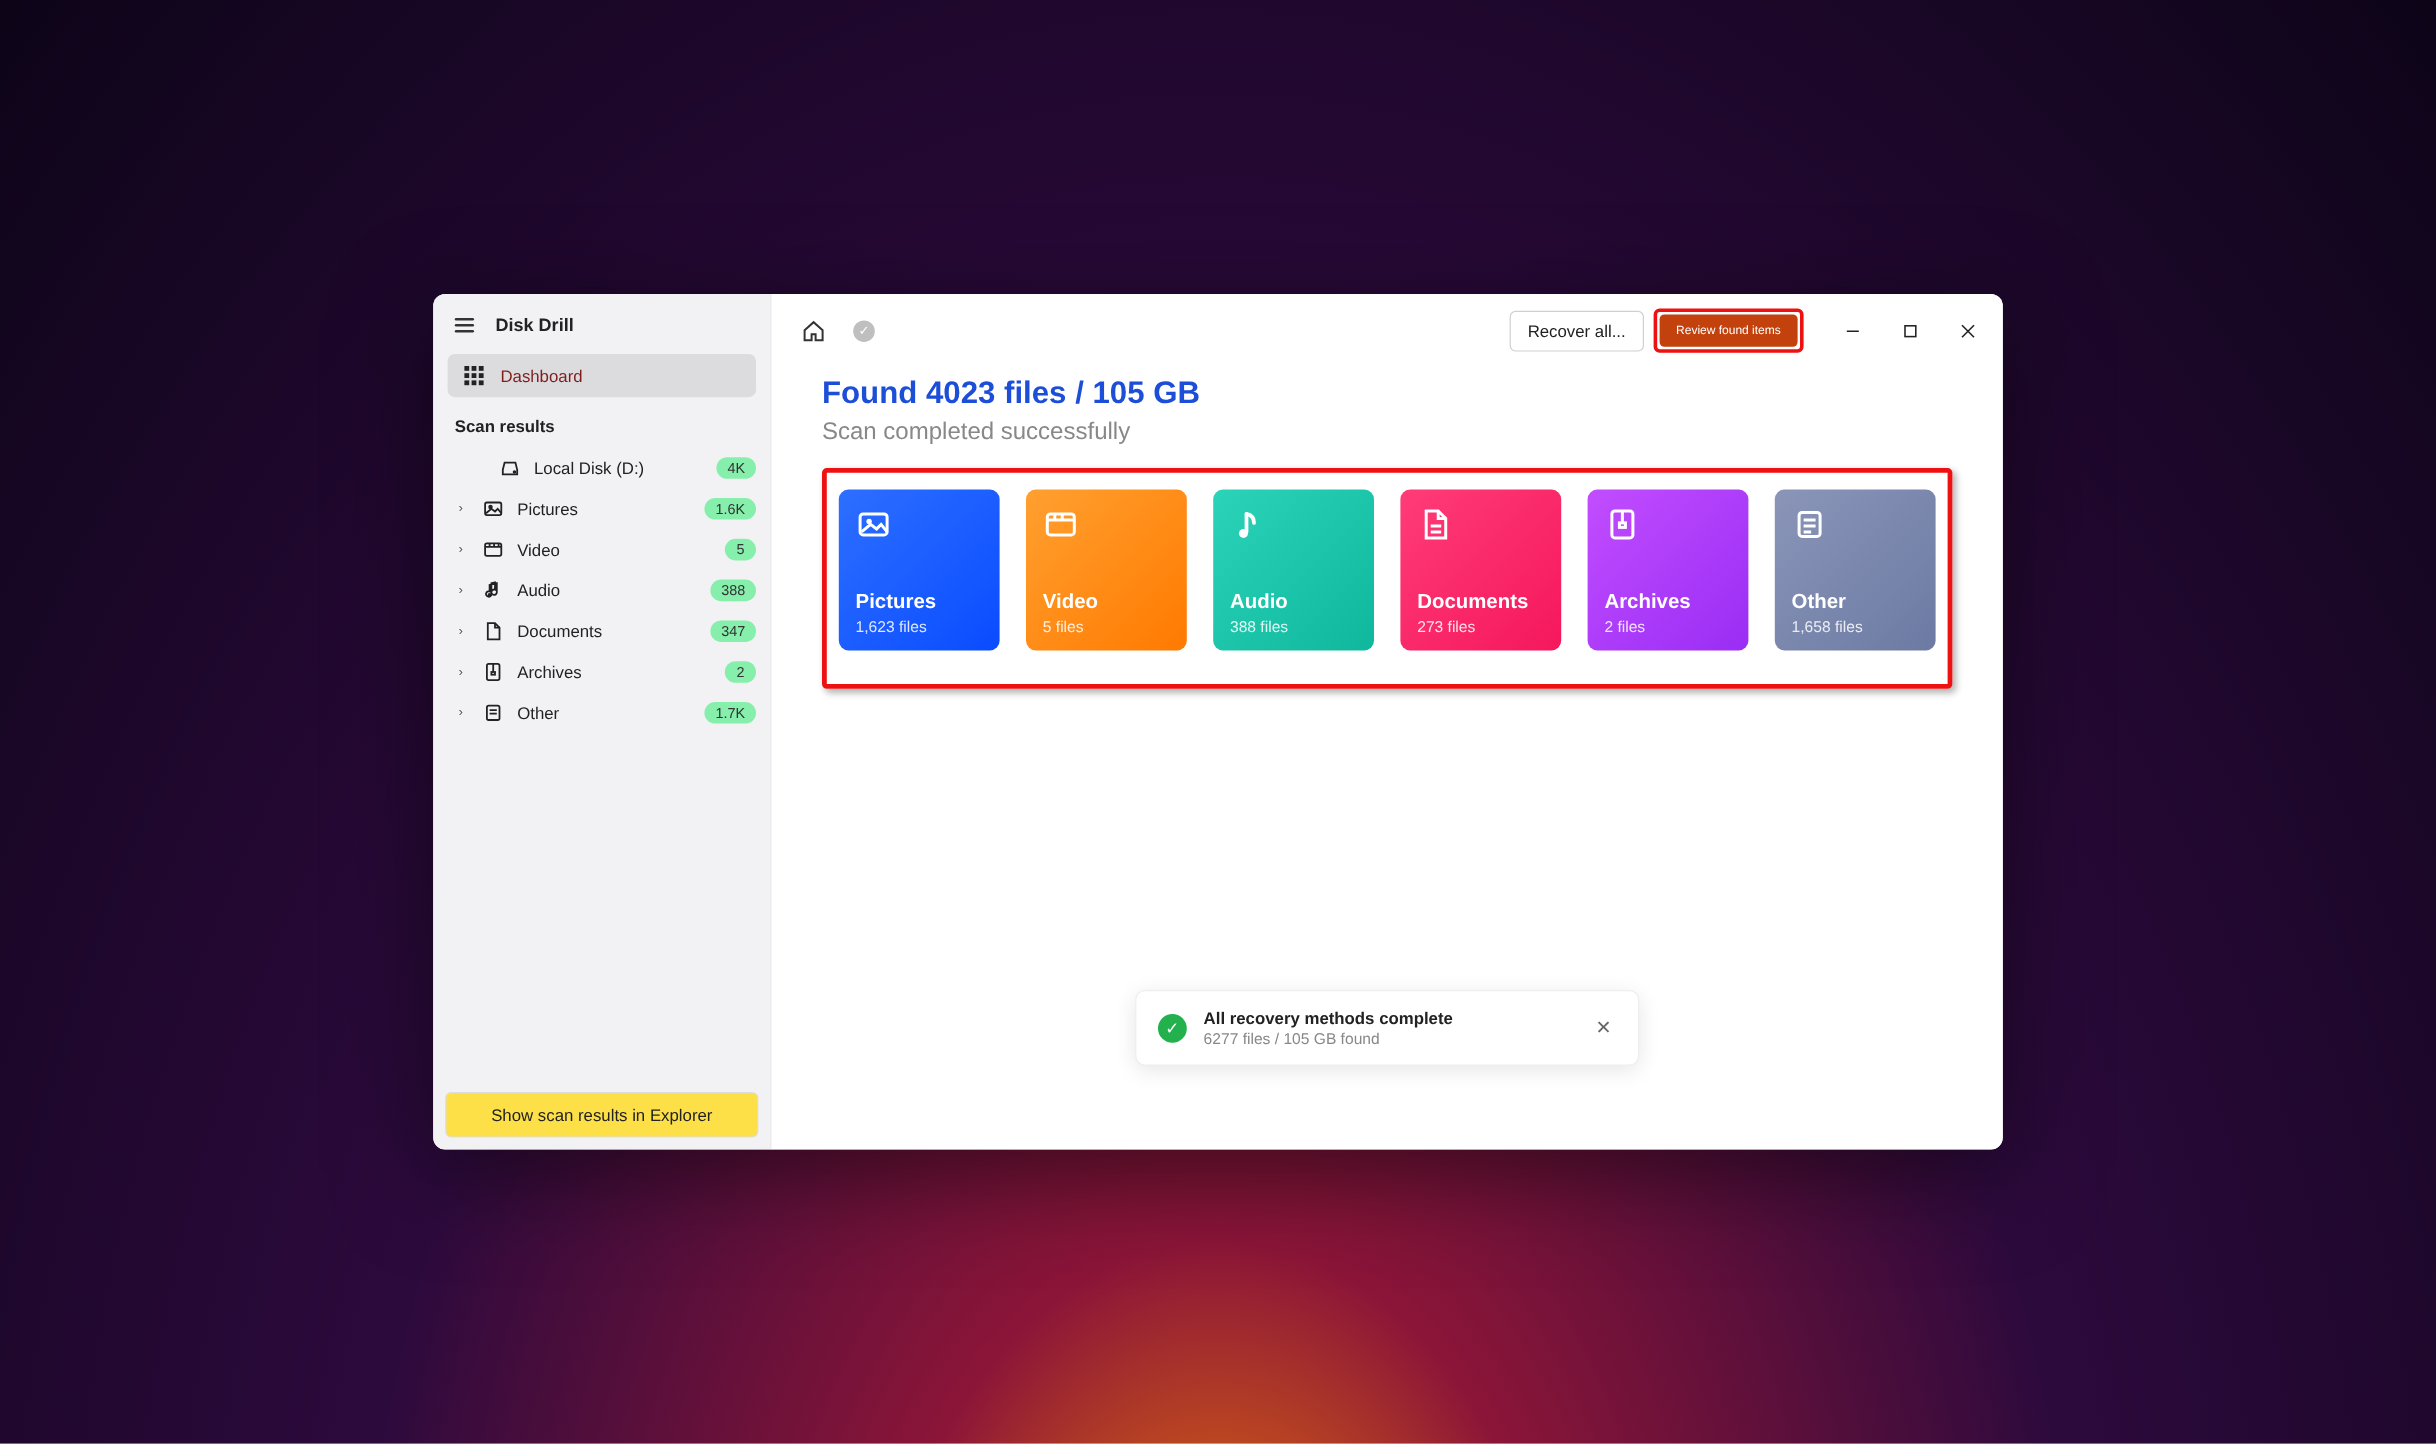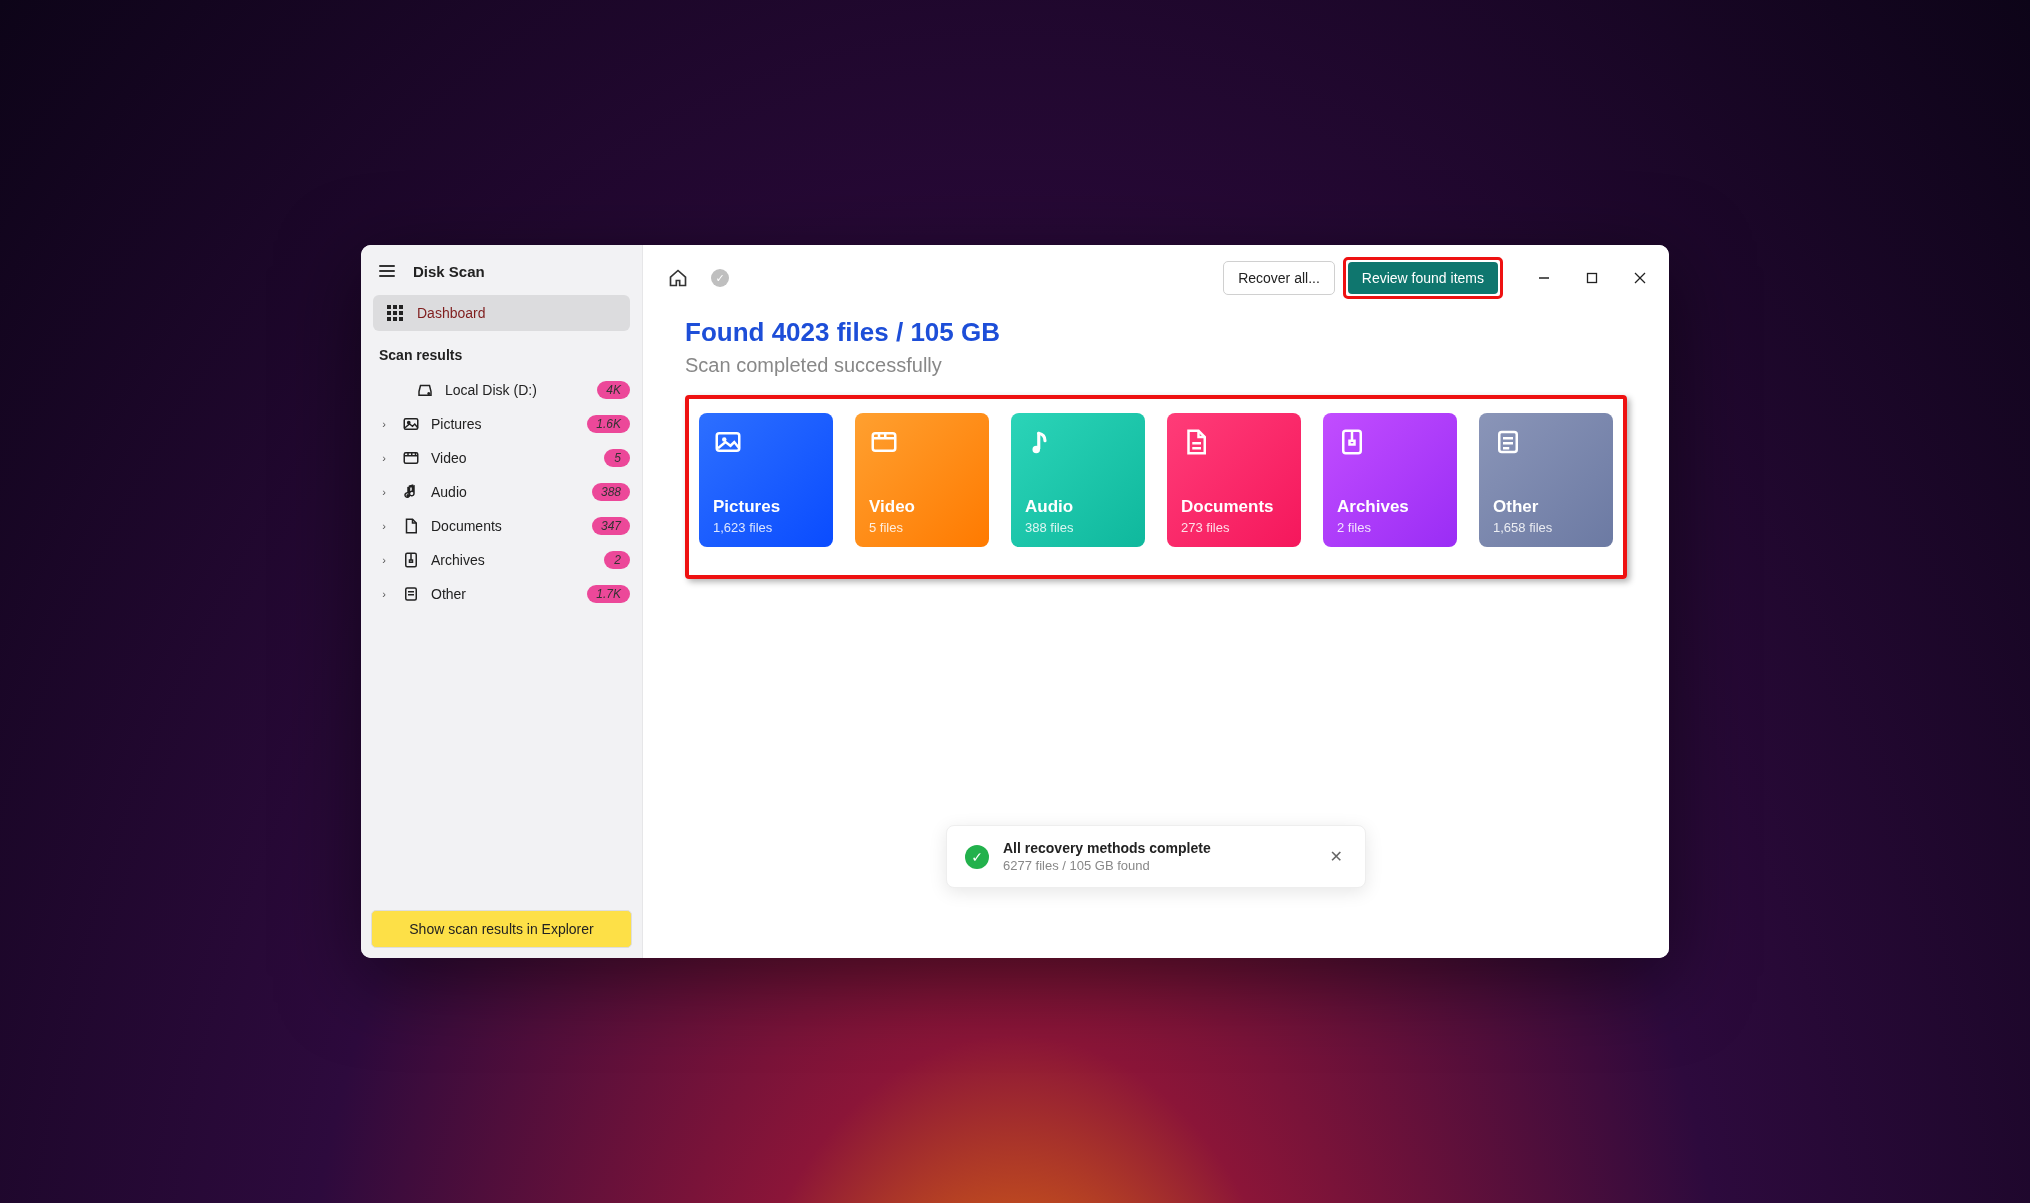--- a/index.html
+++ b/index.html
@@ -95,28 +95,27 @@
     color: #555;
     font-size: 11px;
   }
   .tree-item .item-icon {
     width: 20px;
     display: flex;
     justify-content: center;
   }
   .tree-item .item-label { flex: 1; }
   .badge {
-    background: #ec4899;
+    background: #86efac;
     color: #333;
     border-radius: 10px;
     padding: 2px 9px;
     font-size: 12px;
     min-width: 26px;
-    text-align: right;
-    font-style: italic;
+    text-align: center;
   }
   .sidebar-footer {
     margin-top: auto;
     padding: 10px;
   }
   .explorer-btn {
     width: 100%;
     background: #fde047;
     border: 1px solid #ddd;
     border-radius: 5px;
@@ -161,25 +160,25 @@
     font-size: 14px;
     color: #222;
     cursor: pointer;
   }
   .review-wrap {
     border: 3px solid #e11;
     border-radius: 5px;
     padding: 2px;
   }
   .review-btn {
-    background: #0f766e;
+    background: #c2410c;
     border: none;
     border-radius: 4px;
     padding: 8px 14px;
-    font-size: 14px;
+    font-size: 10px;
     color: #fff;
     cursor: pointer;
     text-align: center;
   }
   .win-controls { display: flex; gap: 2px; margin-left: 10px; }
   .win-btn {
     width: 46px; height: 32px;
     display: flex; align-items: center; justify-content: center;
     cursor: pointer; color: #222;
   }
@@ -257,21 +256,21 @@
 
 <div class="window">
 
   <aside class="sidebar">
     <div class="sidebar-header">
       <div class="hamburger">
         <span></span>
           <span></span>
           <span></span>
       </div>
-      <div class="app-title">Disk Scan</div>
+      <div class="app-title">Disk Drill</div>
     </div>
 
     <div class="sidebar-section">
       <div class="dashboard-item">
         <div class="grid-icon">
           <span></span>
             <span></span>
             <span></span>
             <span></span>
             <span></span>

